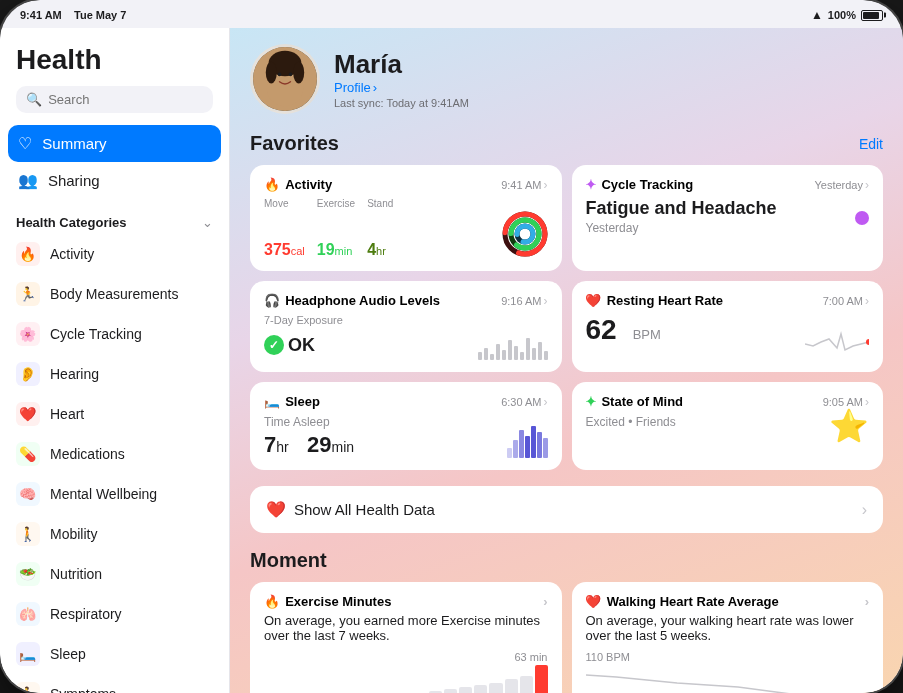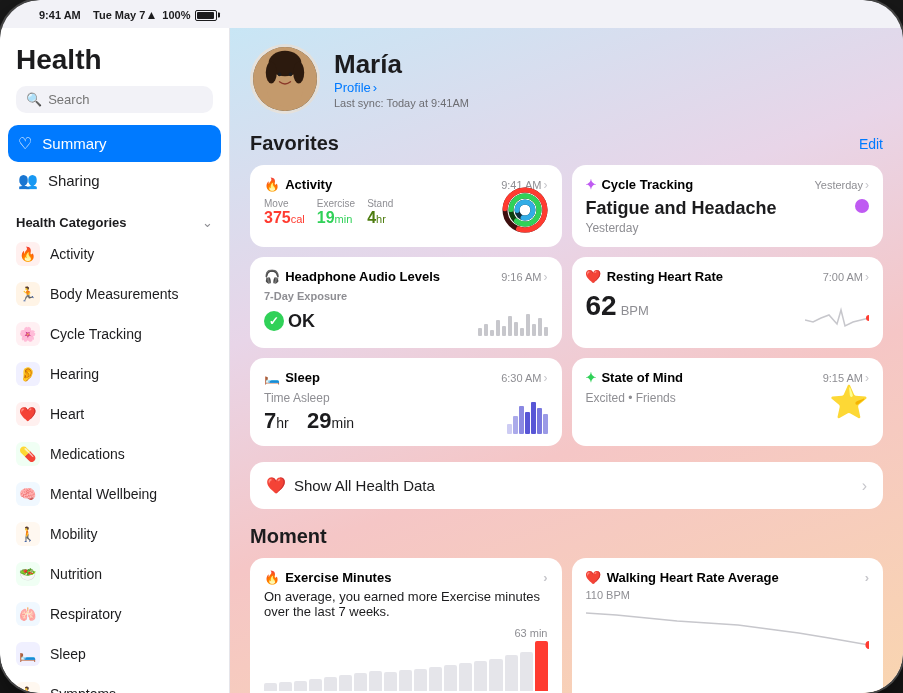--- a/index.html
+++ b/index.html
@@ -27,27 +27,27 @@
       display: flex;
       flex-direction: column;
       border-radius: 38px;
       overflow: hidden;
     }
     .status-bar {
       height: 26px;
       background: transparent;
       display: flex;
       align-items: center;
+      justify-content: space-between;
       padding: 4px 20px 0;
       position: absolute;
       top: 0;
       left: 0;
       right: 0;
       z-index: 10;
-      margin-left: 19px;
     }
     .status-left {
       font-size: 11px;
       font-weight: 600;
       color: #1c1c1e;
     }
     .status-right {
       display: flex;
       align-items: center;
       gap: 5px;
@@ -269,21 +269,21 @@
       font-size: 13px;
       color: #8e8e93;
       font-weight: 400;
     }
     .activity-stats {
       display: flex;
       gap: 12px;
     }
     .stat-group {}
     .stat-label { font-size: 10px; color: #8e8e93; font-weight: 500; }
-    .stat-value { font-size: 16px; font-weight: 700; }
+    .stat-value { font-size: 16px; font-weight: 700; margin-top: 32px; }
     .stat-unit { font-size: 11px; font-weight: 500; }
     .move-val { color: #ff3b30; }
     .exercise-val { color: #30d158; }
     .stand-val { color: #4d7c0f; }
     
     .activity-ring {
       width: 46px;
       height: 46px;
       position: absolute;
       right: 14px;
@@ -362,21 +362,21 @@
     .trend-title {
       font-size: 13px;
       font-weight: 600;
       display: flex;
       align-items: center;
       gap: 5px;
       margin-bottom: 4px;
     }
     .trend-desc { font-size: 13px; color: #1c1c1e; margin-bottom: 8px; }
     .trend-chart-area { position: relative; height: 70px; }
-    .exposure-sub { font-size: 11px; color: #8e8e93; font-weight: bold; }
+    .exposure-sub { font-size: 11px; color: #8e8e93; }
     
     
     .main-content::-webkit-scrollbar { width: 4px; }
     .main-content::-webkit-scrollbar-thumb { background: rgba(0,0,0,0.2); border-radius: 2px; }
     .sidebar::-webkit-scrollbar { width: 4px; }
     .sidebar::-webkit-scrollbar-thumb { background: rgba(0,0,0,0.1); border-radius: 2px; }
   </style>
 </head>
 <body>
 
@@ -612,21 +612,21 @@
             <div class="card-header">
               <div class="card-title">
                 <span style="color:#ff3b30;">❤️</span>
                 <span>Resting Heart Rate</span>
               </div>
               <div class="card-time">
                 <span>7:00 AM</span>
                 <span class="card-chevron">›</span>
               </div>
             </div>
-            <div style="display:flex;align-items:baseline;gap:4px;">
+            <div style="display:flex;align-items:baseline;gap:16px;">
               <span class="bpm-value">62</span>
               <span class="card-unit">BPM</span>
             </div>
 
             <div style="position:absolute;right:14px;bottom:12px;">
               <svg width="64" height="32" viewBox="0 0 64 32">
                 <polyline points="0,20 8,22 16,18 24,15 32,24 36,10 40,26 48,22 56,20 64,18" fill="none" stroke="#c7c7cc" stroke-width="1.5"></polyline>
                 <circle cx="64" cy="18" r="3" fill="#ff3b30"></circle>
               </svg>
             </div>
@@ -661,21 +661,21 @@
             </div>
           </div>
 
           <div class="card" style="position:relative;">
             <div class="card-header">
               <div class="card-title">
                 <span style="color:#30d158;">✦</span>
                 <span>State of Mind</span>
               </div>
               <div class="card-time">
-                <span>9:15 AM</span>
+                <span>9:05 AM</span>
                 <span class="card-chevron">›</span>
               </div>
             </div>
             <div class="mood-sub">Excited • Friends</div>
             <span class="star-emoji">⭐</span>
           </div>
 
         </div>
 
         <div class="show-all-card">
@@ -723,20 +723,21 @@
 
             </div>
           </div>
 
           <div class="trend-card">
             <div class="trend-title">
               <span style="color:#ff3b30;">❤️</span>
               <span>Walking Heart Rate Average</span>
               <span style="color:#c7c7cc;margin-left:auto;font-size:13px;">›</span>
             </div>
+            <div class="trend-desc">On average, your walking heart rate was lower over the last 5 weeks.</div>
             <div class="trend-chart-area">
               <div style="font-size:11px;color:#8e8e93;margin-bottom:2px;">110 BPM</div>
               <div style="position:relative;height:50px;">
                 <svg width="100%" height="50" viewBox="0 0 280 50" preserveAspectRatio="none">
                   <polyline points="0,10 30,12 60,15 90,18 120,20 150,22 180,26 210,30 240,35 280,42" fill="none" stroke="#c7c7cc" stroke-width="1.5"></polyline>
                   <circle cx="280" cy="42" r="4" fill="#ff3b30"></circle>
                 </svg>
               </div>
 
             </div>

